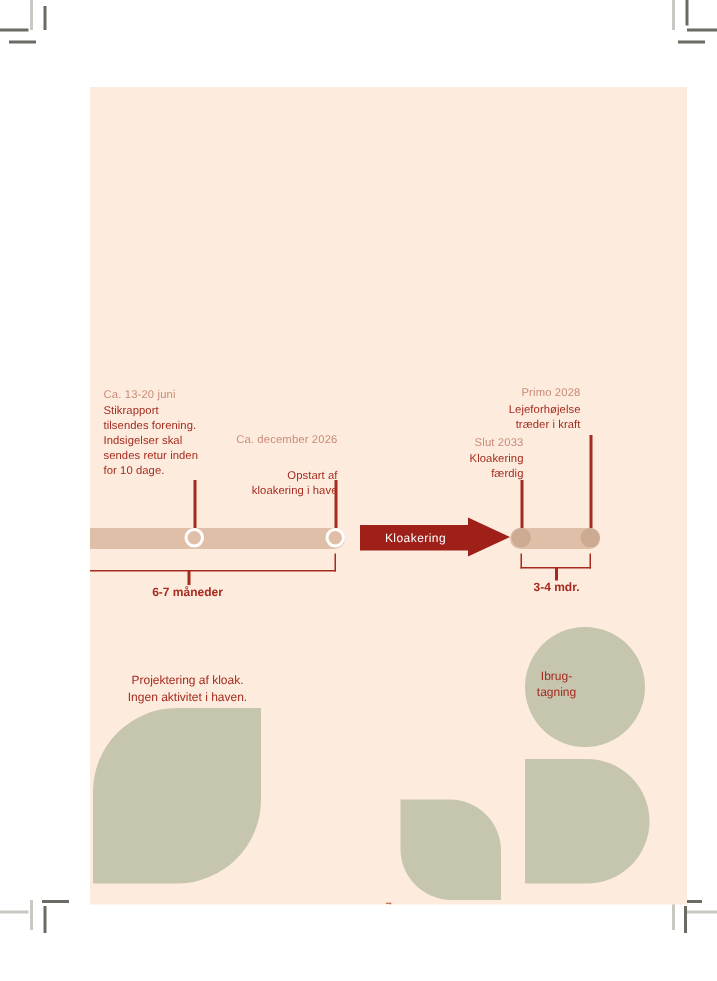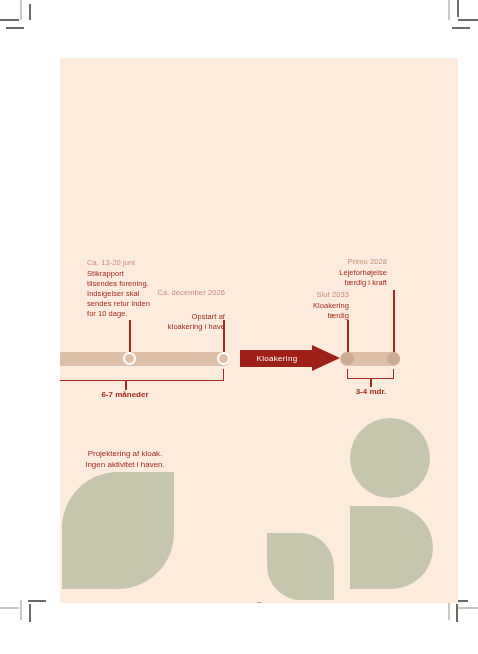--- a/index.html
+++ b/index.html
@@ -285,21 +285,21 @@
     <div class="stem" style="left:163px;top:262px;height:32px;"></div>
     <div class="stem" style="left:287px;top:262px;height:32px;"></div>
     <div class="stem" style="left:333px;top:232px;height:62px;"></div>
 
     <div class="label-group align-left" style="left:-62px;top:230px;width:70px;">
       <div class="label-date">uni</div>
       <div class="label-text" style="white-space:pre-line;">ektering og
 ud opstart</div>
     </div>
 
-    <div class="label-group align-left" style="left:27px;top:200px;width:88px;">
+    <div class="label-group align-left" style="left:9px;top:200px;width:88px;">
       <div class="label-date">Ca. 13-20 juni</div>
       <div class="label-text" style="white-space:pre-line;">Stikrapport
 tilsendes forening.
 Indsigelser skal
 sendes retur inden
 for 10 dage.</div>
     </div>
 
     <div class="label-group align-right" style="left:73px;top:230px;width:92px;">
       <div class="label-date">Ca. december 2026</div>
@@ -309,34 +309,36 @@
 
     <div class="label-group align-right" style="left:218px;top:232px;width:71px;">
       <div class="label-date">Slut 2033</div>
       <div class="label-text" style="white-space:pre-line;">Kloakering
 færdig</div>
     </div>
 
     <div class="label-group align-right" style="left:241px;top:199px;width:86px;">
       <div class="label-date">Primo 2028</div>
       <div class="label-text" style="white-space:pre-line;">Lejeforhøjelse
-færdig i kraft</div>
+træder i kraft</div>
     </div>
 
     <div class="bracket" style="left:-32px;top:311px;width:196px;height:12px;"></div>
     <div class="bracket-stem" style="left:65px;top:322px;height:10px;"></div>
     <div class="caption" style="left:-5px;top:331px;width:140px;">
       <div class="caption-title">6-7 måneder</div>
       <div class="caption-sub" style="white-space:pre-line;">Projektering af kloak.
 Ingen aktivitet i haven.</div>
     </div>
 
     <div class="bracket" style="left:287px;top:311px;width:47px;height:10px;"></div>
     <div class="bracket-stem" style="left:310px;top:320px;height:9px;"></div>
     <div class="caption" style="left:271px;top:328px;width:80px;">
       <div class="caption-title">3-4 mdr.</div>
+      <div class="caption-sub" style="white-space:pre-line;">Ibrug-
+tagning</div>
     </div>
 
   </div>
 
   <div id="page-number">7</div>
 
 </div>
 
 </body></html>

